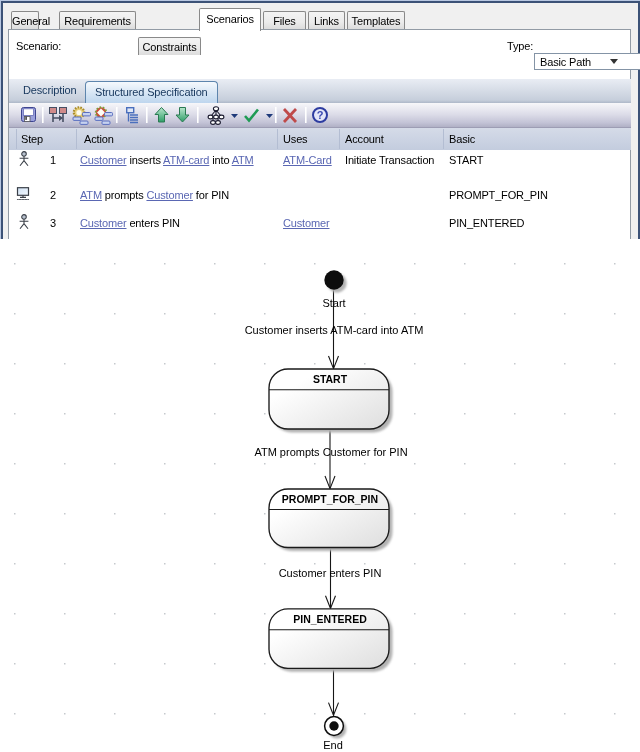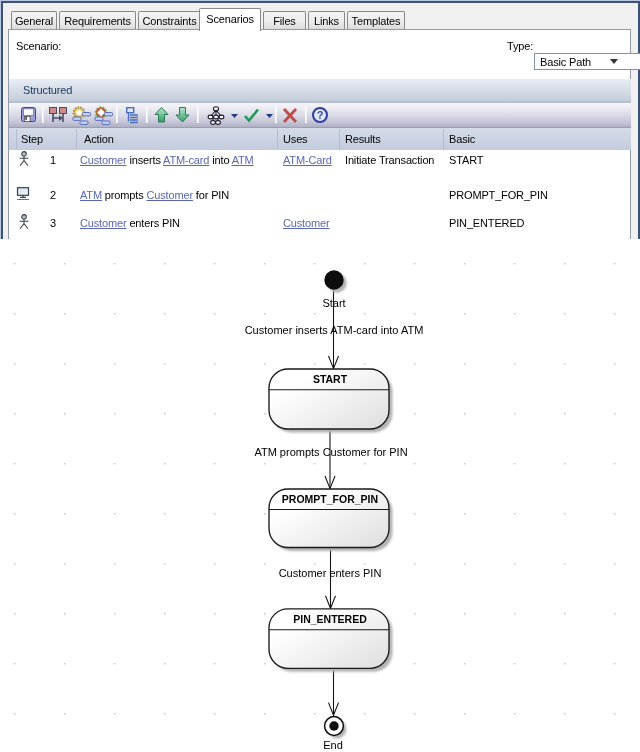--- a/index.html
+++ b/index.html
@@ -82,39 +82,42 @@
   <div class="abs" style="left:638px;top:1px;width:2px;height:238px;background:#3c5277;"></div>
 
   <div class="abs" style="left:8px;top:29px;width:623px;height:210px;background:#fff;border:1px solid #929ba5;border-bottom:none;box-sizing:border-box;"></div>
 
   <style>
     .mtab{position:absolute;top:11px;height:18px;border:1px solid #898989;border-bottom:none;
       border-radius:2px 2px 0 0;background:linear-gradient(#f4f4f4,#ebebeb 60%,#dcdcdc);
       box-sizing:border-box;text-align:center;font-size:11px;line-height:19px;color:#000;letter-spacing:-0.15px;}
     .mtab.act{top:8px;height:23px;background:#fff;z-index:3;line-height:21px;}
   </style>
-  <div class="mtab" style="left:11px;width:46px;">General</div>
+  <div class="mtab" style="left:11px;width:28px;">General</div>
   <div class="mtab" style="left:59px;width:77px;">Requirements</div>
-  <div class="mtab" style="left:138px;width:63px;">Constraints</div>
+  <div class="mtab" style="left:138px;width:63px;margin-top:26px;">Constraints</div>
   <div class="mtab act" style="left:199px;width:62px;">Scenarios</div>
   <div class="mtab" style="left:263px;width:43px;">Files</div>
   <div class="mtab" style="left:308px;width:37px;">Links</div>
   <div class="mtab" style="left:347px;width:58px;">Templates</div>
 
   <div class="abs t11" style="left:16px;top:40px;">Scenario:</div>
   <div class="abs t11" style="left:507px;top:40px;">Type:</div>
   <div class="abs" style="left:534px;top:53px;width:120px;height:17px;background:#fff;border:1px solid #8494a6;box-sizing:border-box;">
      <span class="t11" style="position:absolute;left:5px;top:2px;">Basic Path</span>
      <svg style="position:absolute;right:34px;top:5px;" width="9" height="6">
           <path d="M0,0 L8,0 L4,5 Z" fill="#333"></path>
         </svg>
   </div>
 
   <div class="abs" style="left:9px;top:79px;width:622px;height:24px;background:linear-gradient(#e9edf4,#c6cedb 88%,#adb8c8);"></div>
-  <div class="abs t11" style="left:23px;top:84px;color:#16365c;">Structured</div>
+  <div class="abs t11" style="left:23px;top:84px;color:#16365c;">Description</div>
+  <div class="abs" style="left:85px;top:81px;width:133px;height:22px;border:1px solid #5d85ad;border-bottom:none;border-radius:4px 4px 0 0;background:linear-gradient(#f5f9fd,#d6e5f4 55%,#bed6ee);box-sizing:border-box;">
+     <span class="t11" style="position:absolute;left:9px;top:4px;color:#16365c;">Structured Specification</span>
+  </div>
 
   <div class="abs" style="left:9px;top:103px;width:622px;height:25px;background:linear-gradient(#f7f7fa,#dcdce8 48%,#c3c3d6 82%,#b0b0c5);border-bottom:1px solid #9d9db4;box-sizing:border-box;"></div>
   <svg class="abs" style="left:9px;top:103px;" width="622" height="24" viewBox="0 0 622 24">
     <defs>
       <linearGradient id="garr" x1="0" y1="0" x2="0" y2="1">
         <stop offset="0" stop-color="#b9e6cd"></stop>
             <stop offset="1" stop-color="#2e9e67"></stop>
       </linearGradient>
     </defs>
 
@@ -192,21 +195,21 @@
 
   <div class="abs" style="left:9px;top:128px;width:622px;height:22px;background:linear-gradient(#d5dbe8,#c3ccde);"></div>
   <div class="abs" style="left:16px;top:129px;width:1px;height:20px;background:#b3bdd2;"></div>
   <div class="abs" style="left:76px;top:129px;width:1px;height:20px;background:#b3bdd2;"></div>
   <div class="abs" style="left:277px;top:129px;width:1px;height:20px;background:#b3bdd2;"></div>
   <div class="abs" style="left:339px;top:129px;width:1px;height:20px;background:#b3bdd2;"></div>
   <div class="abs" style="left:443px;top:129px;width:1px;height:20px;background:#b3bdd2;"></div>
   <div class="abs t11" style="left:21px;top:133px;">Step</div>
   <div class="abs t11" style="left:84px;top:133px;">Action</div>
   <div class="abs t11" style="left:283px;top:133px;">Uses</div>
-  <div class="abs t11" style="left:345px;top:133px;">Results</div>
+  <div class="abs t11" style="left:345px;top:133px;">Account</div>
   <div class="abs t11" style="left:449px;top:133px;">Basic</div>
 
   <svg class="abs" style="left:18px;top:151px;" width="12" height="16" viewBox="0 0 12 16">
     <g stroke="#3a3f47" stroke-width="1.05" fill="none">
       <circle cx="6" cy="2.9" r="2.3" fill="#b9c2cf"></circle>
       <path d="M6,5.2 L6,9.6 M1.6,7.2 L10.4,7.2 M6,9.6 L2,14.7 M6,9.6 L10,14.7"></path>
     </g>
   </svg>
   <div class="abs t11" style="left:50px;top:154px;">1</div>
   <div class="abs t11" style="left:80px;top:154px;"><a class="lnk">Customer</a> inserts <a class="lnk">ATM-card</a> into <a class="lnk">ATM</a></div>

